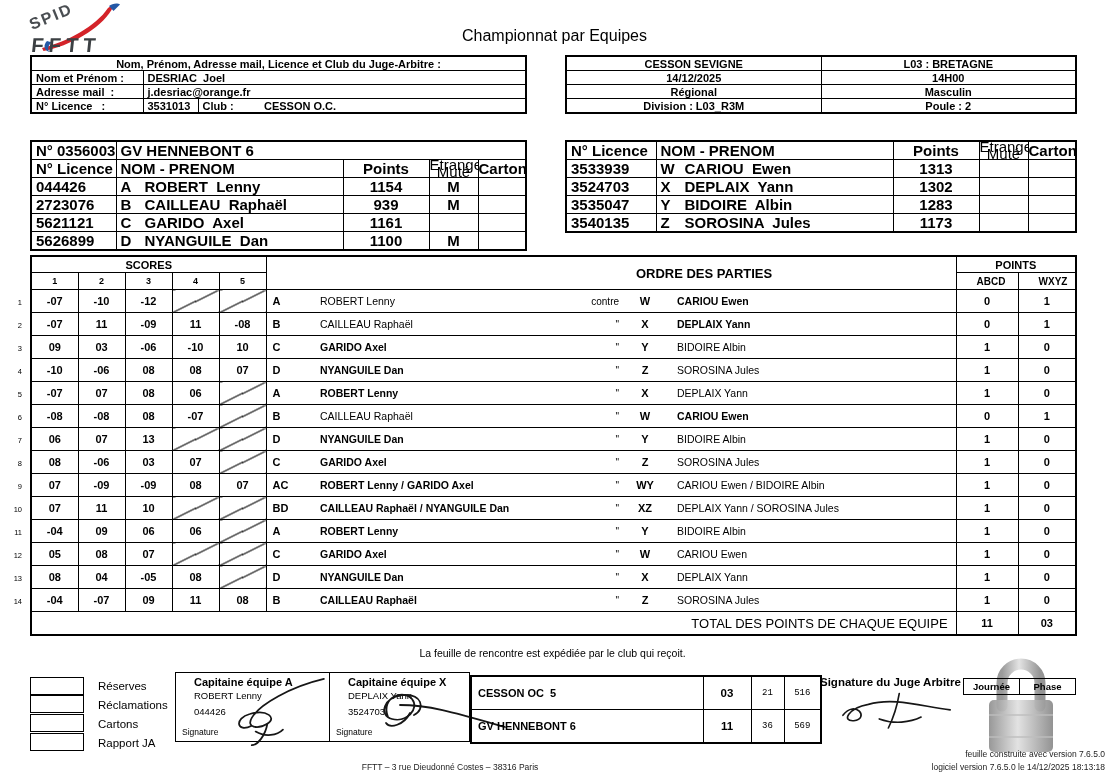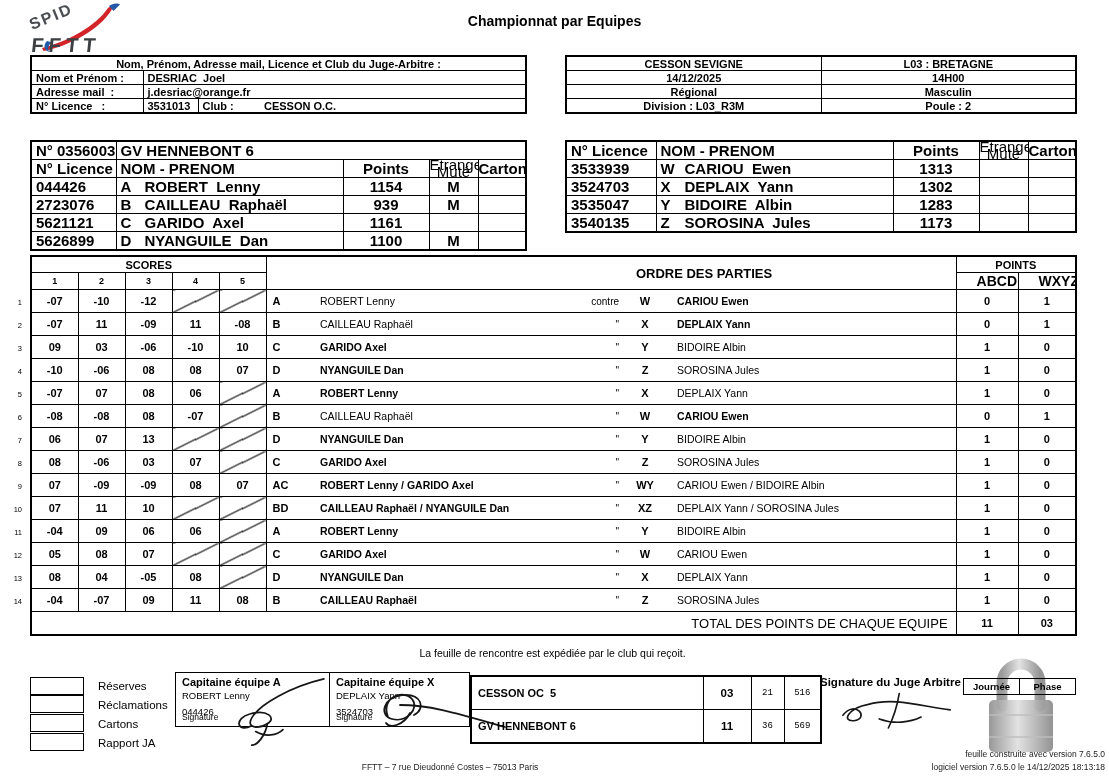--- a/index.html
+++ b/index.html
@@ -7,21 +7,21 @@
         font-family:"Liberation Sans", sans-serif;color:#000;overflow:hidden;}
   .abs{position:absolute;}
   .b{font-weight:bold;}
   .ctr{text-align:center;padding:0;}
   table{border-collapse:collapse;table-layout:fixed;}
   td,th{border:1px solid #000;padding:0 4px;overflow:hidden;white-space:pre;}
   
   #logo{left:12px;top:2px;width:140px;height:52px;}
   #title-wrap{left:0;top:7px;width:1109px;text-align:center;}
   #title1{font-size:15.5px;font-weight:bold;}
-  #title2{font-size:14px;font-weight:bold;margin-top:6px;}
+  #title2{font-size:16px;font-weight:normal;margin-top:20px;}
   
   .ja{left:30px;top:55px;width:495px;border:2px solid #000;}
   .ja td{height:13px;font-size:11px;font-weight:bold;}
   .meta{left:565px;top:55px;width:510px;border:2px solid #000;}
   .meta td{height:13px;font-size:11px;font-weight:bold;text-align:center;}
   .nr{border-right:none;} .nl{border-left:none;}
   
   .team{border:2px solid #000;top:140px;}
   .team td{font-size:15px;}
   .t-title td{height:13px;}
@@ -33,21 +33,21 @@
   .pl-name{font-weight:bold;}
   
   .grid{left:30px;top:255px;width:1045px;border:2px solid #000;}
   .grid thead tr:first-child th{height:15px;}
   .grid thead tr:last-child th{height:16px;}
   .grid tbody td{height:22px;}
   .h-scores{font-size:11px;}
   .h-ordre{font-size:13px;padding-left:190px;text-align:center;}
   .h-points{font-size:11px;}
   .h-num{font-size:9px;text-align:center;}
-  .h-pc{font-size:14px;text-align:left;padding-left:20px;}
+  .h-pc{font-size:10px;text-align:left;padding-left:20px;}
   .sc{text-align:center;font-weight:bold;font-size:11px;padding:0;}
   .ml{font-weight:bold;font-size:11px;padding-left:6px;border-right:none;}
   .mn{font-size:10.5px;border-left:none;}
   .hn{border-right:none;padding-left:20px;}
   .an{padding-left:12px;}
   .mc{font-size:10px;text-align:right;padding-right:6px;border-left:none;border-right:none;}
   .ml2{font-weight:bold;font-size:11px;text-align:center;border-left:none;border-right:none;padding:0;}
   .pv{text-align:center;font-weight:bold;font-size:11px;padding:0;}
   .mn{font-weight:normal;}
   .mn.win{font-weight:bold;}
@@ -57,21 +57,21 @@
   #gutter{left:4px;top:291px;width:18px;}
   #gutter .gut{display:block;height:23px;line-height:23px;font-size:7.5px;text-align:right;}
   
   #notice{left:30px;top:647px;width:1045px;text-align:center;font-size:10.5px;}
   
   #chk{left:30px;top:676px;}
   .chk-row{display:flex;align-items:center;height:19px;}
   .chk-box{width:54px;height:18px;border:1px solid #000;margin-top:-1px;box-sizing:border-box;flex:0 0 54px;}
   .chk-row:first-child .chk-box{margin-top:0;}
   .chk-label{margin-left:14px;font-size:11.5px;}
-  .cap{position:absolute;top:672px;height:55px;border:1px solid #000;box-sizing:border-box;padding:3px 6px;}
+  .cap{position:absolute;top:672px;height:70px;border:1px solid #000;box-sizing:border-box;padding:3px 18px;}
   #cap-a{left:175px;width:155px;}
   #cap-x{left:329px;width:141px;}
   .cap-title{font-size:11px;font-weight:bold;}
   .cap-name{font-size:9.5px;margin-top:2px;}
   .cap-lic{font-size:9.5px;margin-top:5px;}
   .cap-sig{position:absolute;left:6px;bottom:4px;font-size:8.5px;}
   .sig{position:absolute;overflow:visible;pointer-events:none;}
   .sig path{fill:none;stroke:#161616;stroke-width:1.8;stroke-linecap:round;}
   #sig-a{left:45px;top:2px;width:120px;height:78px;}
   #sig-x{left:30px;top:10px;width:180px;height:60px;}
@@ -613,17 +613,17 @@
         <col style="width:56px">
       </colgroup>
     <tbody>
         <tr class="jp-h">
       <td>Journée</td>
       <td>Phase</td>
     </tr>
   </tbody>
     </table>
 
-  <div id="f-addr" class="abs">FFTT – 7 rue Dieudonné Costes – 75013 Paris</div>
+  <div id="f-addr" class="abs">FFTT – 3 rue Dieudonné Costes – 38316 Paris</div>
   <div id="f1" class="f-right">feuille construite avec version 7.6.5.0</div>
   <div id="f2" class="f-right">logiciel version 7.6.5.0 le 14/12/2025  18:13:18</div>
 
 </div>
 
 </body></html>

